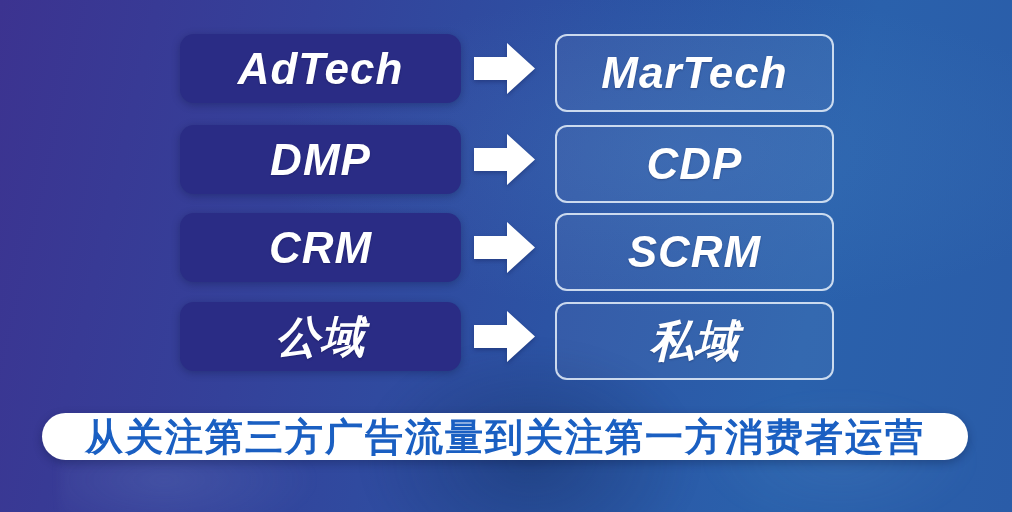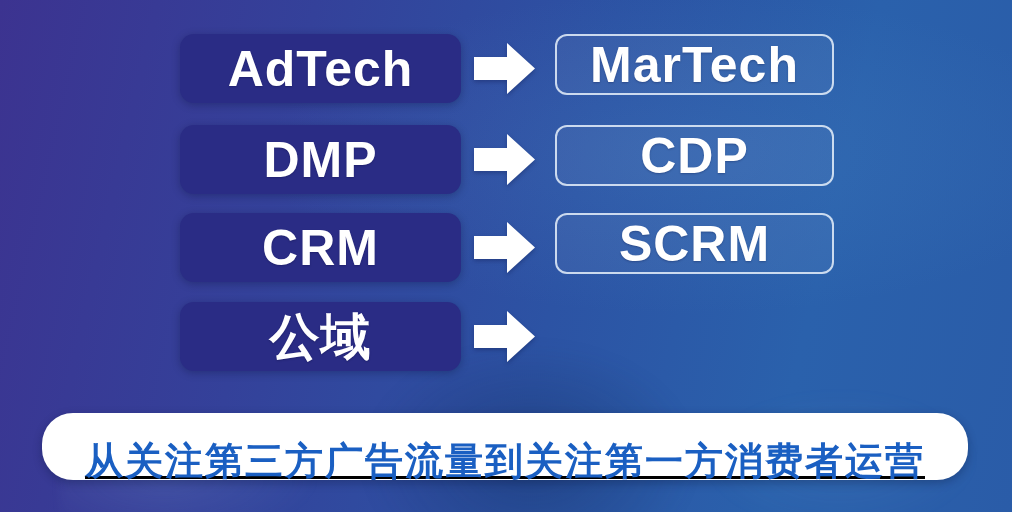--- a/index.html
+++ b/index.html
@@ -36,43 +36,42 @@
   .row.r2{top:213px;}
   .row.r3{top:302px;text-align:right;}
 
   .src-box{
     position:absolute;left:180px;top:0;width:281px;height:69px;
     background:#2a2c85;border-radius:14px;
     display:flex;align-items:center;justify-content:center;
     box-shadow:0 2px 8px rgba(5,10,40,0.28);
   }
   .dst-box{
-    position:absolute;left:555px;top:0;width:279px;height:61px;
+    position:absolute;left:555px;top:0;width:279px;height:78px;
     background:rgba(255,255,255,0.05);
     border:2px solid rgba(230,240,250,0.85);border-radius:12px;
     box-sizing:border-box;
     display:flex;align-items:center;justify-content:center;
   }
   .box-label{
-    color:#ffffff;font-size:50px;font-weight:bold;letter-spacing:1px;
+    color:#ffffff;font-size:44px;font-weight:bold;letter-spacing:1px;
     text-shadow:0 1px 2px rgba(0,0,40,0.25);
-    line-height:1;white-space:nowrap;
+    line-height:1;white-space:nowrap;font-style:italic;
   }
   .arrow{
     position:absolute;left:474px;top:6px;width:62px;height:57px;
     display:flex;align-items:center;justify-content:center;
   }
   .arrow svg{display:block;filter:drop-shadow(0 2px 2px rgba(0,0,40,0.25));}
 
   .banner{
-    position:absolute;left:42px;top:413px;width:926px;height:67px;
+    position:absolute;left:42px;top:413px;width:926px;height:47px;
     background:#ffffff;border-radius:31px;
-    display:flex;align-items:flex-end;justify-content:center;
+    display:flex;align-items:center;justify-content:center;
     box-shadow:0 3px 10px rgba(5,15,50,0.30);
-    text-decoration:underline;
   }
   .banner-text{
     color:#1a5fc2;font-size:38px;font-weight:bold;letter-spacing:2px;
     line-height:1;white-space:nowrap;
   }
 </style>
 </head>
 <body>
 
 <div class="stage">
@@ -124,18 +123,21 @@
 
   <div class="row r3">
     <div class="src-box">
       <span class="box-label">公域</span>
     </div>
     <div class="arrow">
       <svg width="62" height="57" viewBox="0 0 62 57">
         <polygon points="0,17 33,17 33,3 61,28.5 33,54 33,40 0,40" fill="#ffffff"></polygon>
       </svg>
     </div>
+    <div class="dst-box">
+      <span class="box-label">私域</span>
+    </div>
   </div>
 
   <div class="banner">
     <span class="banner-text">从关注第三方广告流量到关注第一方消费者运营</span>
   </div>
 </div>
 
 </body></html>

